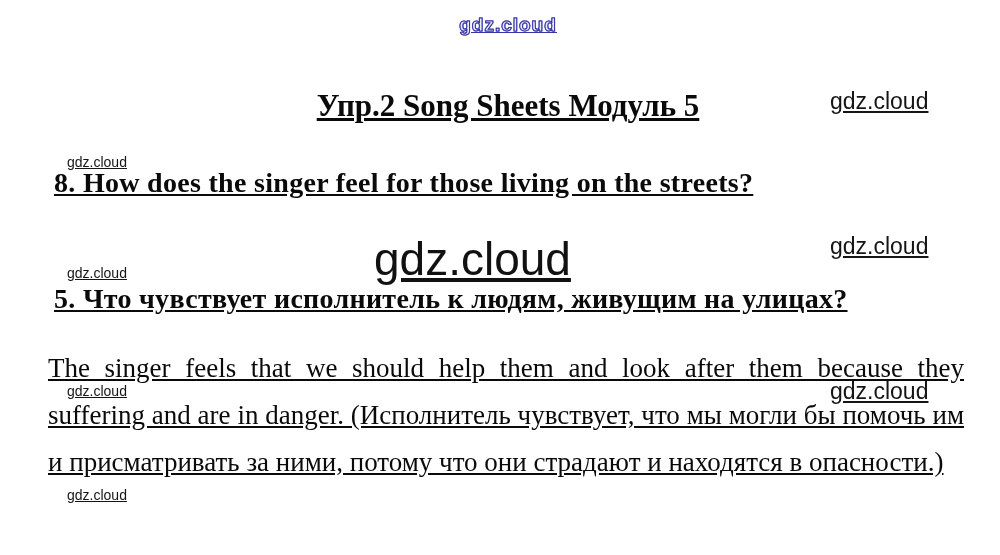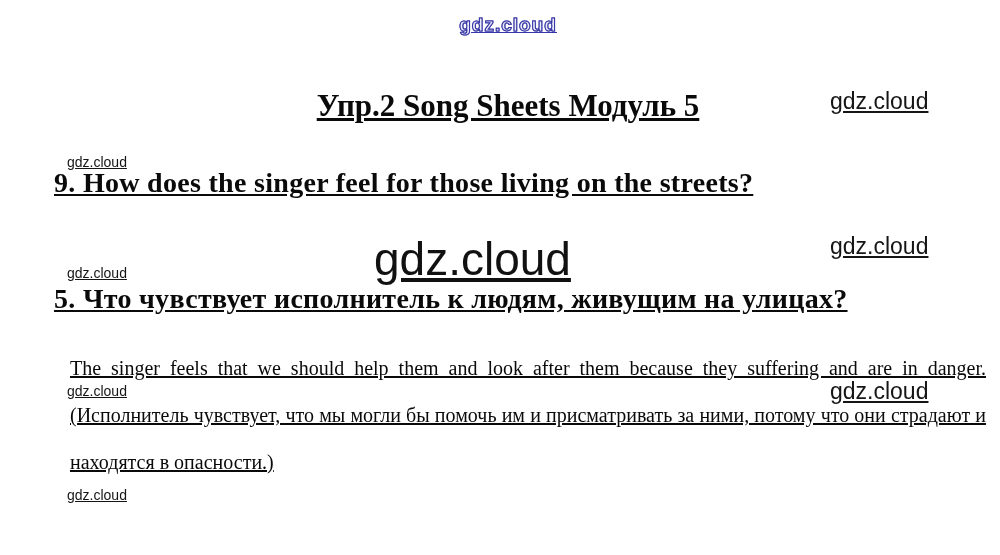--- a/index.html
+++ b/index.html
@@ -49,23 +49,23 @@
     left: 42px;
     font-size: 28px; font-weight: bold;
     color: #0a0a0a;
     letter-spacing: 0.3px;
   }
   .q-en { top: 155px; }
   .q-ru { top: 271px; }
 
   .answer {
     position: absolute;
-    left: 58px; top: 333px;
+    left: 36px; top: 333px;
     width: 916px;
-    font-size: 20px;
+    font-size: 27px;
     line-height: 47px;
     color: #0a0a0a;
     text-align: justify;
   }
 </style>
 </head>
 <body>
 
 <div class="abs wm-top">gdz.cloud</div>
 
@@ -75,17 +75,17 @@
 <div class="abs wm-md" style="left:818px; top:221px;">gdz.cloud</div>
 <div class="abs wm-md" style="left:818px; top:366px;">gdz.cloud</div>
 
 <div class="abs wm-sm" style="left:55px; top:142px;">gdz.cloud</div>
 <div class="abs wm-sm" style="left:55px; top:253px;">gdz.cloud</div>
 <div class="abs wm-sm" style="left:55px; top:371px;">gdz.cloud</div>
 <div class="abs wm-sm" style="left:55px; top:475px;">gdz.cloud</div>
 
 <div class="abs wm-big" style="left:362px; top:220px;">gdz.cloud</div>
 
-<div class="abs question q-en">9. How does the singer feel for those living on the streets?</div>
+<div class="abs question q-en">8. How does the singer feel for those living on the streets?</div>
 
 <div class="abs question q-ru">5. Что чувствует исполнитель к людям, живущим на улицах?</div>
 
 <div class="answer">The singer feels that we should help them and look after them because they suffering and are in danger. (Исполнитель чувствует, что мы могли бы помочь им и присматривать за ними, потому что они страдают и находятся в опасности.)</div>
 
 </body></html>

